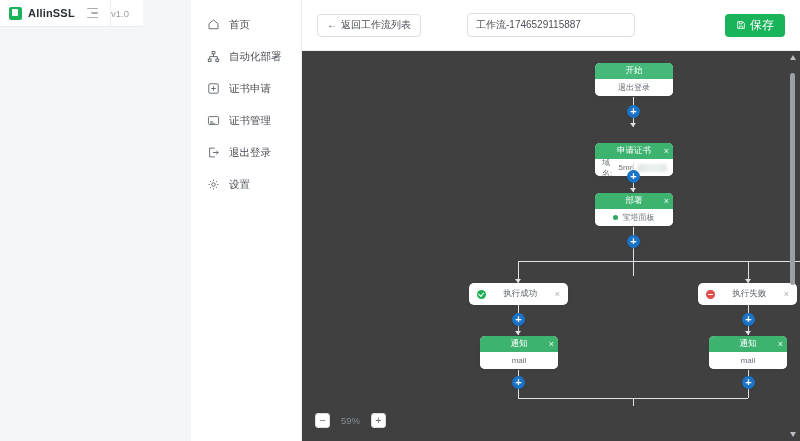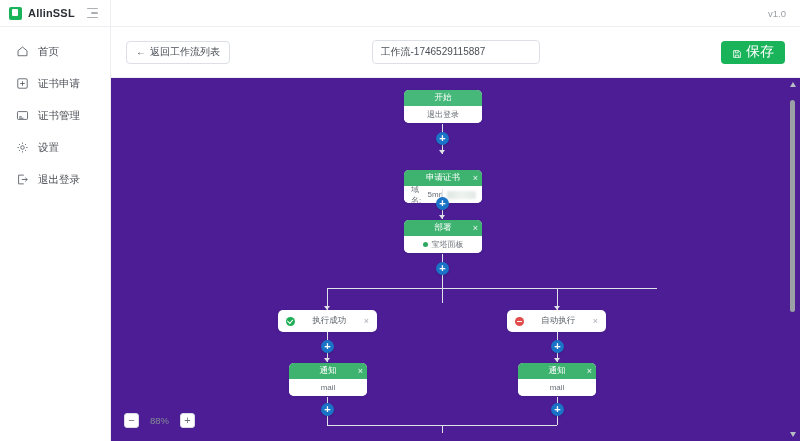--- a/index.html
+++ b/index.html
@@ -3,21 +3,21 @@
 <meta charset="utf-8">
 <style>
   * { box-sizing: border-box; margin: 0; padding: 0; }
   html, body { width: 800px; height: 441px; overflow: hidden; }
   body {
     font-family: "Liberation Sans", "DejaVu Sans", sans-serif;
     font-size: 12px;
     color: #333;
     background: #f5f6f8;
   }
-  .app { position: relative; width: 800px; height: 441px; display: flex; flex-direction: column; }
+  .app { position: relative; width: 800px; height: 441px; display: flex; flex-direction: row; gap: 48px; }
 
   
   .topbar {
     height: 27px;
     background: #ffffff;
     border-bottom: 1px solid #eceef1;
     display: flex;
     align-items: center;
     flex: 0 0 auto;
   }
@@ -137,35 +137,35 @@
     font-family: inherit;
     outline: none;
   }
   .btn-save {
     margin-left: auto;
     height: 23px;
     background: #19b359;
     border: none;
     border-radius: 4px;
     color: #fff;
-    font-size: 14px;
+    font-size: 12px;
     padding: 0 11px;
     display: flex;
     align-items: center;
     gap: 4px;
     cursor: pointer;
-    font-family: Liberation Serif, serif;
+    font-family: Liberation Mono, monospace;
   }
   .save-ic { width: 10px; height: 10px; display: block; }
 
   
   .canvas {
     flex: 1 1 auto;
     position: relative;
-    background: #4c1d95;
+    background: #404040;
     overflow: hidden;
   }
   .flow { position: absolute; inset: 0; }
 
   .node {
     position: absolute;
     background: #ffffff;
     border-radius: 5px;
     box-shadow: 0 1px 3px rgba(20,30,50,.10);
     overflow: hidden;
@@ -345,20 +345,31 @@
 
       <div class="nav-item">
         <span class="nav-ic">
           <svg viewBox="0 0 16 16" fill="none" stroke="#5b6168" stroke-width="1.1">
               <path d="M2.5 7L8 2.5 13.5 7v6.2H2.5z"></path>
             </svg>
         </span>
         <span class="nav-label">首页</span>
       </div>
 
+      <div class="nav-item">
+        <span class="nav-ic">
+          <svg viewBox="0 0 16 16" fill="none" stroke="#5b6168" stroke-width="1.1">
+              <rect x="6.3" y="1.8" width="3.4" height="3"></rect>
+              <rect x="1.6" y="11.2" width="3.4" height="3"></rect>
+              <rect x="11" y="11.2" width="3.4" height="3"></rect>
+              <path d="M8 4.8v3.3M3.3 11.2V8.1h9.4v3.1"></path>
+            </svg>
+        </span>
+        <span class="nav-label">自动化部署</span>
+      </div>
 
       <div class="nav-item">
         <span class="nav-ic">
           <svg viewBox="0 0 16 16" fill="none" stroke="#5b6168" stroke-width="1.1">
               <rect x="2.2" y="2.2" width="11.6" height="11.6" rx="1.4"></rect>
               <path d="M8 5.2v5.6M5.2 8h5.6"></path>
             </svg>
         </span>
         <span class="nav-label">证书申请</span>
       </div>
@@ -371,34 +382,34 @@
             </svg>
         </span>
         <span class="nav-label">证书管理</span>
       </div>
 
 
 
       <div class="nav-item">
         <span class="nav-ic">
           <svg viewBox="0 0 16 16" fill="none" stroke="#5b6168" stroke-width="1.1">
+              <path d="M9.6 2.6H3.2v10.8h6.4M7.2 8h6.6M11.4 5.6L13.8 8l-2.4 2.4"></path>
+            </svg>
+        </span>
+        <span class="nav-label">退出登录</span>
+      </div>
+
+      <div class="nav-item">
+        <span class="nav-ic">
+          <svg viewBox="0 0 16 16" fill="none" stroke="#5b6168" stroke-width="1.1">
               <circle cx="8" cy="8" r="2.2"></circle>
               <path d="M8 1.9v1.6M8 12.5v1.6M1.9 8h1.6M12.5 8h1.6M3.7 3.7l1.2 1.2M11.1 11.1l1.2 1.2M12.3 3.7l-1.2 1.2M4.9 11.1l-1.2 1.2"></path>
             </svg>
         </span>
         <span class="nav-label">设置</span>
-      </div>
-
-      <div class="nav-item">
-        <span class="nav-ic">
-          <svg viewBox="0 0 16 16" fill="none" stroke="#5b6168" stroke-width="1.1">
-              <path d="M9.6 2.6H3.2v10.8h6.4M7.2 8h6.6M11.4 5.6L13.8 8l-2.4 2.4"></path>
-            </svg>
-        </span>
-        <span class="nav-label">退出登录</span>
       </div>
 
     </nav>
 
     <div class="content">
 
       <div class="toolbar">
         <button class="btn-back">
           <span class="arrow-left">←</span>
           <span>返回工作流列表</span>
@@ -468,21 +479,21 @@
           <div class="arrowhead" style="left:443px; top:228px;"></div>
 
           <div class="pill" style="left:167px; top:232px; width:99px;">
             <span class="ic-ok"></span>
             <span class="pill-label">执行成功</span>
             <span class="pill-close">×</span>
           </div>
 
           <div class="pill" style="left:396px; top:232px; width:99px;">
             <span class="ic-fail"></span>
-            <span class="pill-label">自动执行</span>
+            <span class="pill-label">执行失败</span>
             <span class="pill-close">×</span>
           </div>
 
           <div class="line v" style="left:216px; top:254px; height:30px;"></div>
           <div class="plus" style="left:210px; top:262px;"></div>
           <div class="arrowhead" style="left:213px; top:280px;"></div>
 
           <div class="line v" style="left:446px; top:254px; height:30px;"></div>
           <div class="plus" style="left:440px; top:262px;"></div>
           <div class="arrowhead" style="left:443px; top:280px;"></div>
@@ -511,21 +522,21 @@
           <div class="plus" style="left:210px; top:325px;"></div>
           <div class="line v" style="left:446px; top:319px; height:28px;"></div>
           <div class="plus" style="left:440px; top:325px;"></div>
           <div class="line h" style="left:216px; top:347px; width:230px;"></div>
           <div class="line v" style="left:331px; top:347px; height:8px;"></div>
 
         </div>
 
         <div class="zoomctl">
           <div class="zoom-btn">−</div>
-          <div class="zoom-pct">88%</div>
+          <div class="zoom-pct">59%</div>
           <div class="zoom-btn">+</div>
         </div>
 
         <div class="scrollbar">
           <div class="sb-arrow up"></div>
           <div class="sb-track">
             <div class="sb-thumb"></div>
           </div>
           <div class="sb-arrow down"></div>
         </div>

